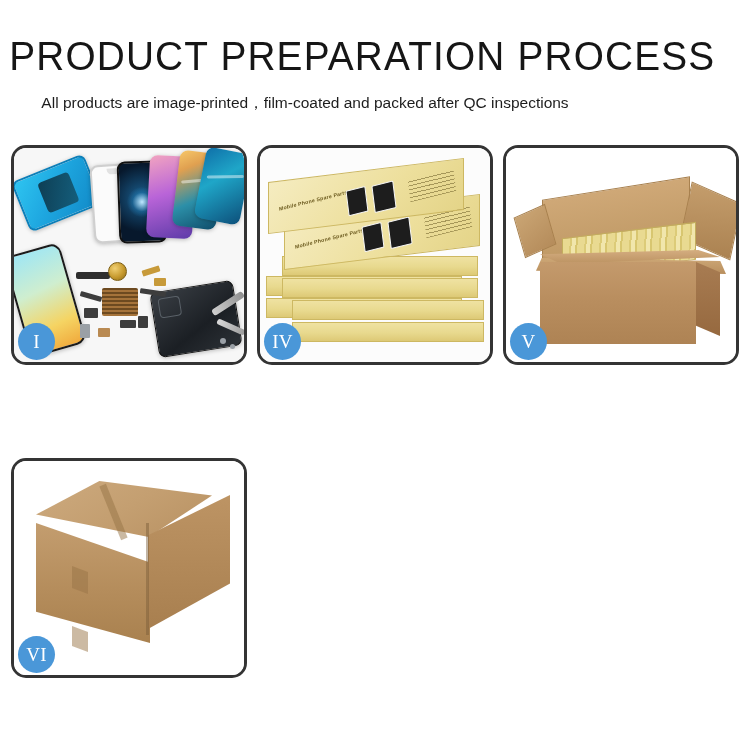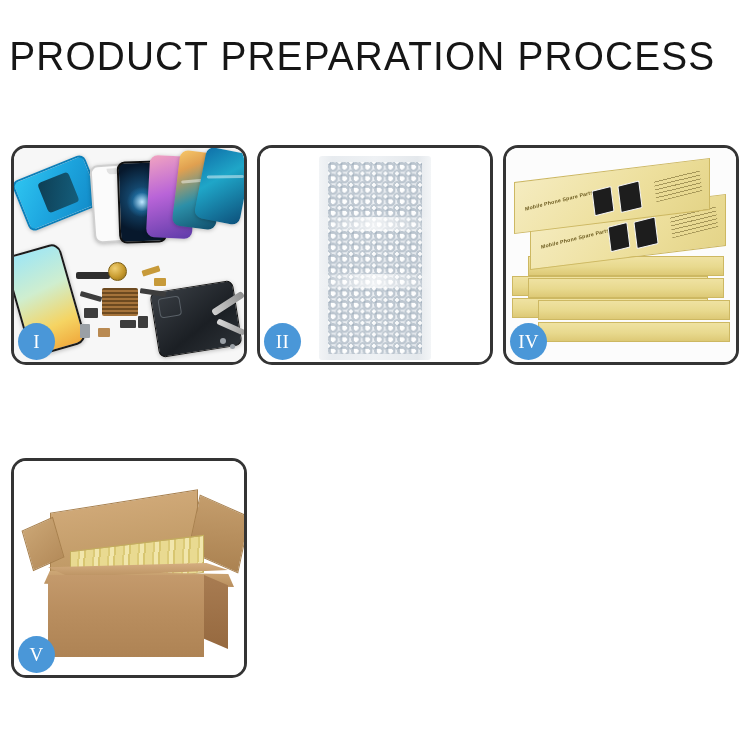--- a/index.html
+++ b/index.html
@@ -378,20 +378,21 @@
     background: rgba(120,90,55,.45);
   }
 </style>
 </head>
 <body>
 
 <div class="page">
 
   <div class="header">
     <div class="title">PRODUCT PREPARATION PROCESS</div>
+    <div class="subtitle">All products are image-printed，film-coated and packed after QC inspections</div>
   </div>
 
   <div class="grid">
 
     <div class="cell">
       <div class="cell-inner">
         <div class="scene-parts">
           <div class="phone p-flex"></div>
           <div class="phone p-glass"></div>
           <div class="phone p-dark"></div>
@@ -414,33 +415,20 @@
           <div class="chip" style="left:124px; top:168px; width:10px; height:12px;"></div>
           <div class="tool"></div>
           <div class="tool2"></div>
           <div class="chip silver" style="left:206px; top:190px; width:6px; height:6px; border-radius:50%;"></div>
           <div class="chip silver" style="left:216px; top:196px; width:5px; height:5px; border-radius:50%;"></div>
         </div>
       </div>
       <div class="badge">I</div>
     </div>
 
-    <div class="cell">
-      <div class="cell-inner">
-        <div class="scene-bubble">
-          <div class="pouch">
-            <div class="bubbles"></div>
-            <div class="bubbles2"></div>
-            <div class="pouch-sheen"></div>
-            <div class="pouch-sheen b"></div>
-          </div>
-        </div>
-      </div>
-      <div class="badge">II</div>
-    </div>
 
 
     <div class="cell">
       <div class="cell-inner">
         <div class="scene-stack">
 
           <div class="sbox" style="left:6px;  top:128px; width:196px; height:20px;"></div>
           <div class="sbox" style="left:6px;  top:150px; width:196px; height:20px;"></div>
           <div class="sbox" style="left:22px; top:108px; width:196px; height:20px;"></div>
           <div class="sbox" style="left:22px; top:130px; width:196px; height:20px;"></div>
@@ -474,15 +462,29 @@
           <div class="ct-goods"></div>
           <div class="ct-flap-front"></div>
           <div class="ct-rim"></div>
           <div class="ct-side"></div>
           <div class="ct-body"></div>
         </div>
       </div>
       <div class="badge">V</div>
     </div>
 
+    <div class="cell">
+      <div class="cell-inner">
+        <div class="scene-sealed">
+          <div class="sc-top"></div>
+          <div class="sc-left"></div>
+          <div class="sc-right"></div>
+          <div class="sc-seam"></div>
+          <div class="sc-edge"></div>
+          <div class="sc-tape-v"></div>
+          <div class="sc-tape-v2"></div>
+        </div>
+      </div>
+      <div class="badge">VI</div>
+    </div>
 
   </div>
 </div>
 
 </body></html>

